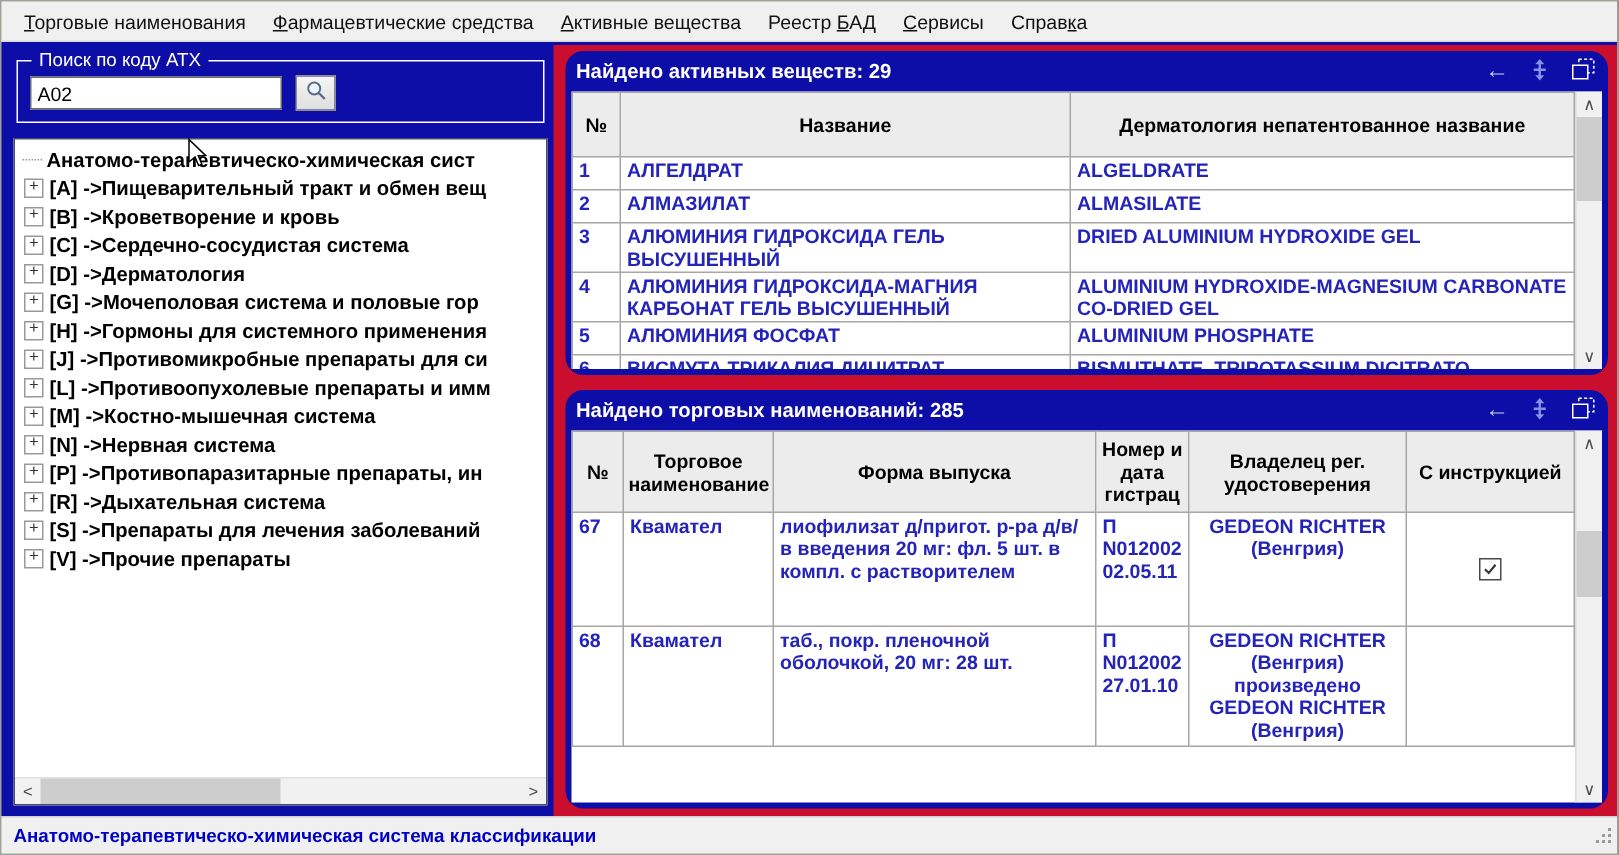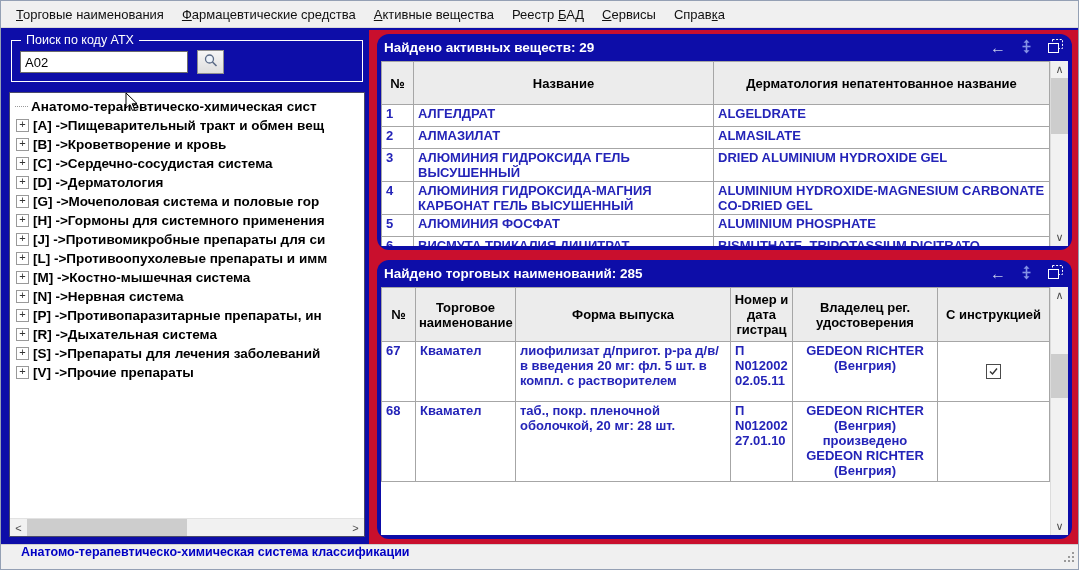--- a/index.html
+++ b/index.html
@@ -47,21 +47,21 @@
   td{border:1px solid #a6a6a6;color:#2424b8;font-weight:bold;vertical-align:top;padding:1px 4px;overflow:hidden;}
   .cell-center{text-align:center;vertical-align:middle;}
   
   .vscroll{width:17px;flex:none;background:#f1f1f1;border-left:1px solid #dcdcdc;display:flex;flex-direction:column;align-items:stretch;font-size:11px;color:#4d4d4d;}
   .vscroll .sbtn{height:17px;display:flex;align-items:center;justify-content:center;flex:none;cursor:pointer;}
   .vscroll .vtrack{flex:1;position:relative;}
   .vscroll .vthumb{position:absolute;left:0;right:0;background:#cdcdcd;cursor:pointer;}
   .checkbox{width:13px;height:13px;border:1px solid #4a4a4a;margin:4px auto;background:#fff;display:flex;align-items:center;justify-content:center;cursor:pointer;}
 
   
-  .statusbar{height:24px;flex:none;background:#f0f0f0;border-top:1px solid #cfcfcf;display:flex;padding:0 4px 0 20px;font-size:12.5px;font-weight:bold;color:#0000c4;position:relative;}
+  .statusbar{height:24px;flex:none;background:#f0f0f0;border-top:1px solid #cfcfcf;display:flex;align-items:center;padding:0 4px 0 8px;font-size:12.5px;font-weight:bold;color:#0000c4;position:relative;}
   .grip{position:absolute;right:2px;bottom:2px;}
 
   .mouse-cursor{position:absolute;left:124px;top:64px;z-index:50;pointer-events:none;}
 </style>
 </head>
 <body>
 
 <div class="window">
 
   <div class="menubar">
@@ -306,21 +306,21 @@
                   <th>№</th>
                   <th>Торговое наименование</th>
                   <th>Форма выпуска</th>
                   <th>Номер и дата гистрац</th>
                   <th>Владелец рег. удостоверения</th>
                   <th>С инструкцией</th>
                 </tr>
               </thead>
               <tbody>
 
-                  <tr style="height:60px">
+                  <tr style="height:76px">
                     <td>67</td>
                     <td>Квамател</td>
                     <td>лиофилизат д/пригот. р-ра д/в/в введения 20 мг: фл. 5 шт. в компл. с растворителем</td>
                     <td>П N012002 02.05.11</td>
                     <td style="text-align:center">GEDEON RICHTER (Венгрия)</td>
                     <td class="cell-center">
                       <span class="checkbox">
                         <svg width="9" height="9" viewBox="0 0 9 9">
                           <path d="M1 4.5 L3.5 7 L8 1.5" fill="none" stroke="#333" stroke-width="1.4"></path>
                         </svg>

